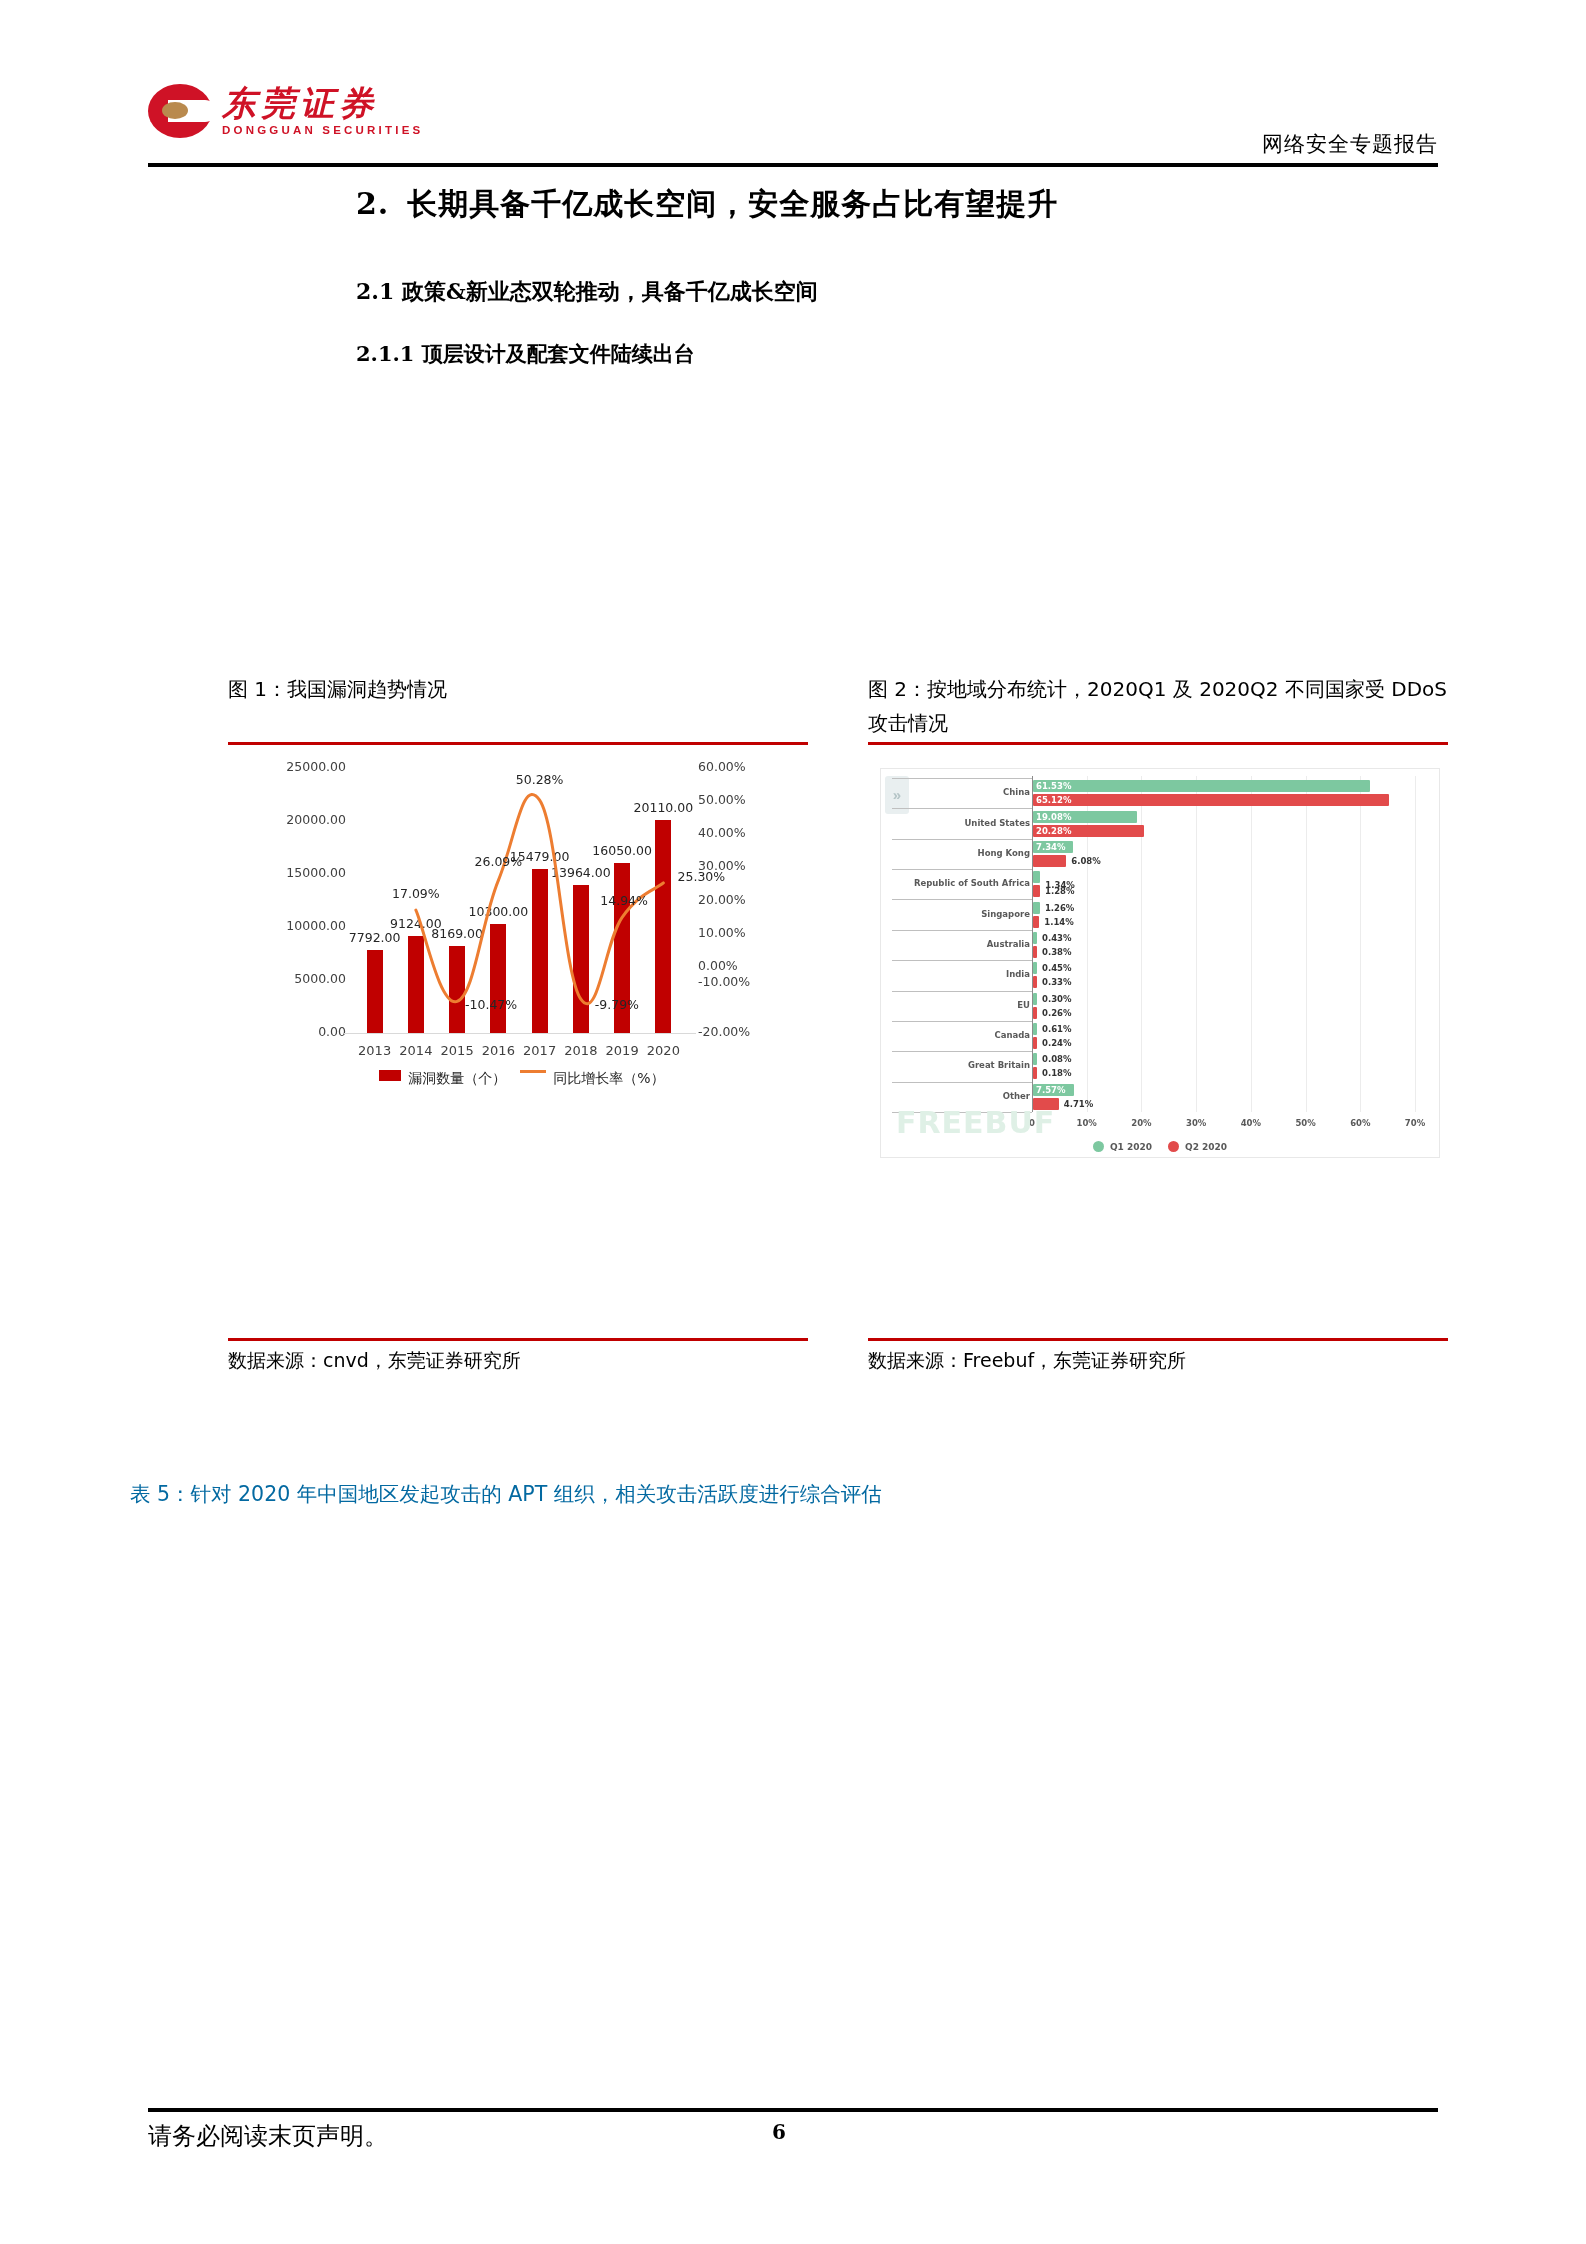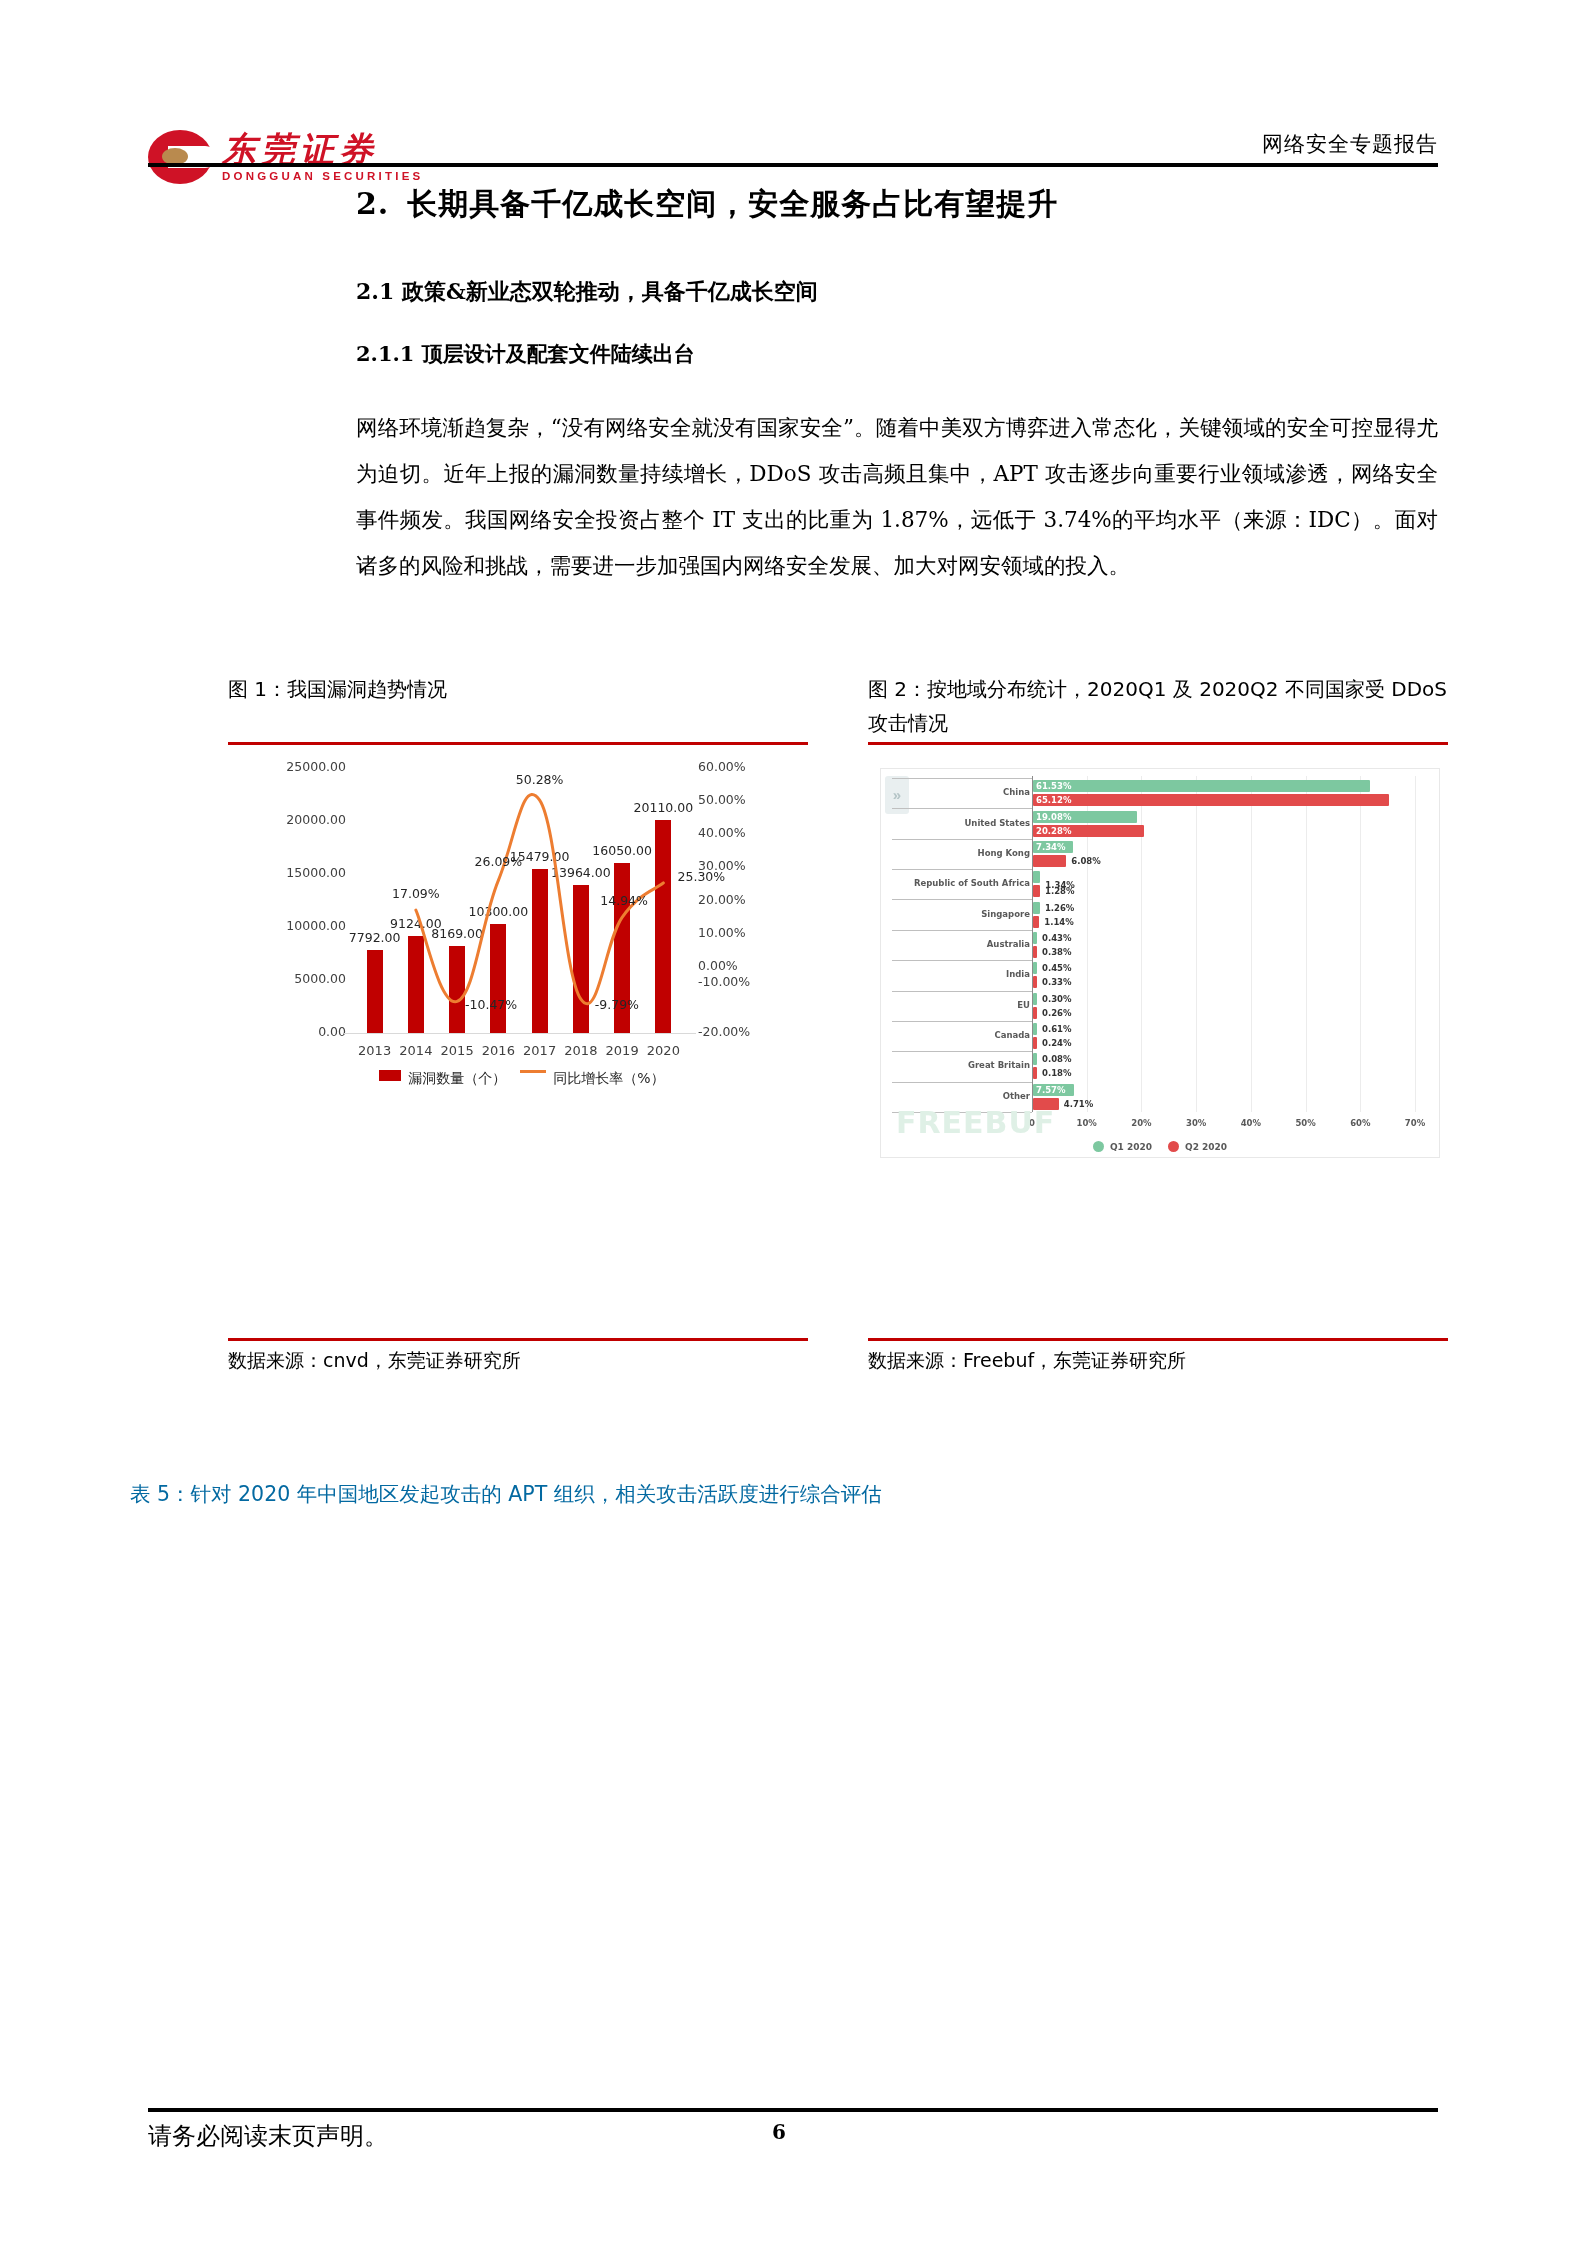--- a/index.html
+++ b/index.html
@@ -26,21 +26,20 @@
     width: 1290px;
     height: 80px;
   }
   .logo-wrap {
     position: absolute;
     left: 0;
     top: 0;
     display: flex;
     align-items: center;
     gap: 10px;
-    margin-top: 46px;
   }
   .logo-mark {
     width: 64px;
     height: 62px;
     position: relative;
   }
   .logo-mark .ring {
     position: absolute;
     left: 0; top: 4px;
     width: 64px; height: 54px;
@@ -419,21 +418,20 @@
     <div class="header-title">网络安全专题报告</div>
   </div>
   <div class="header-rule"></div>
 
   <div class="h1">
     <span class="num">2.</span><span>长期具备千亿成长空间，安全服务占比有望提升</span>
   </div>
   <div class="h2">2.1 政策&amp;新业态双轮推动，具备千亿成长空间</div>
   <div class="h3">2.1.1 顶层设计及配套文件陆续出台</div>
 
-  <div class="body-text">网络环境渐趋复杂，“没有网络安全就没有国家安全”。随着中美双方博弈进入常态化，关键领域的安全可控显得尤为迫切。近年上报的漏洞数量持续增长，DDoS 攻击高频且集中，APT 攻击逐步向重要行业领域渗透，网络安全事件频发。我国网络安全投资占整个 IT 支出的比重为 1.87%，远低于 3.74%的平均水平（来源：IDC）。面对诸多的风险和挑战，需要进一步加强国内网络安全发展、加大对网安领域的投入。</div>
 
   <div class="fig-cap" id="fig1-cap">图 1：我国漏洞趋势情况</div>
   <div class="fig-rule" id="fig1-rule-top"></div>
   <div class="chart1" id="chart1">
       <div class="c1-ylabel" style="left: 10px; top: 266px; width: 100px; text-align: right;">0.00</div>
       <div class="c1-ylabel" style="left: 10px; top: 213px; width: 100px; text-align: right;">5000.00</div>
       <div class="c1-ylabel" style="left: 10px; top: 160px; width: 100px; text-align: right;">10000.00</div>
       <div class="c1-ylabel" style="left: 10px; top: 107px; width: 100px; text-align: right;">15000.00</div>
       <div class="c1-ylabel" style="left: 10px; top: 54px; width: 100px; text-align: right;">20000.00</div>
       <div class="c1-ylabel" style="left: 10px; top: 1px; width: 100px; text-align: right;">25000.00</div>

